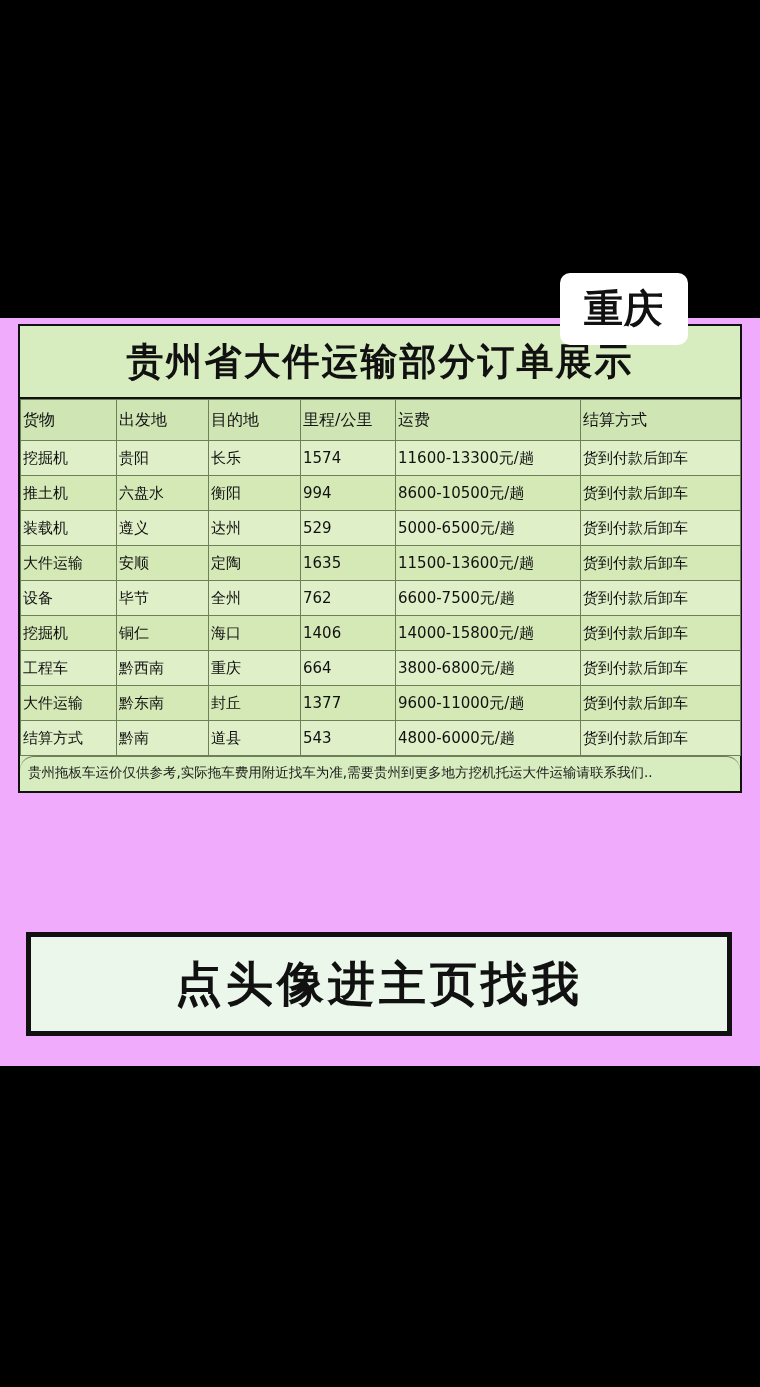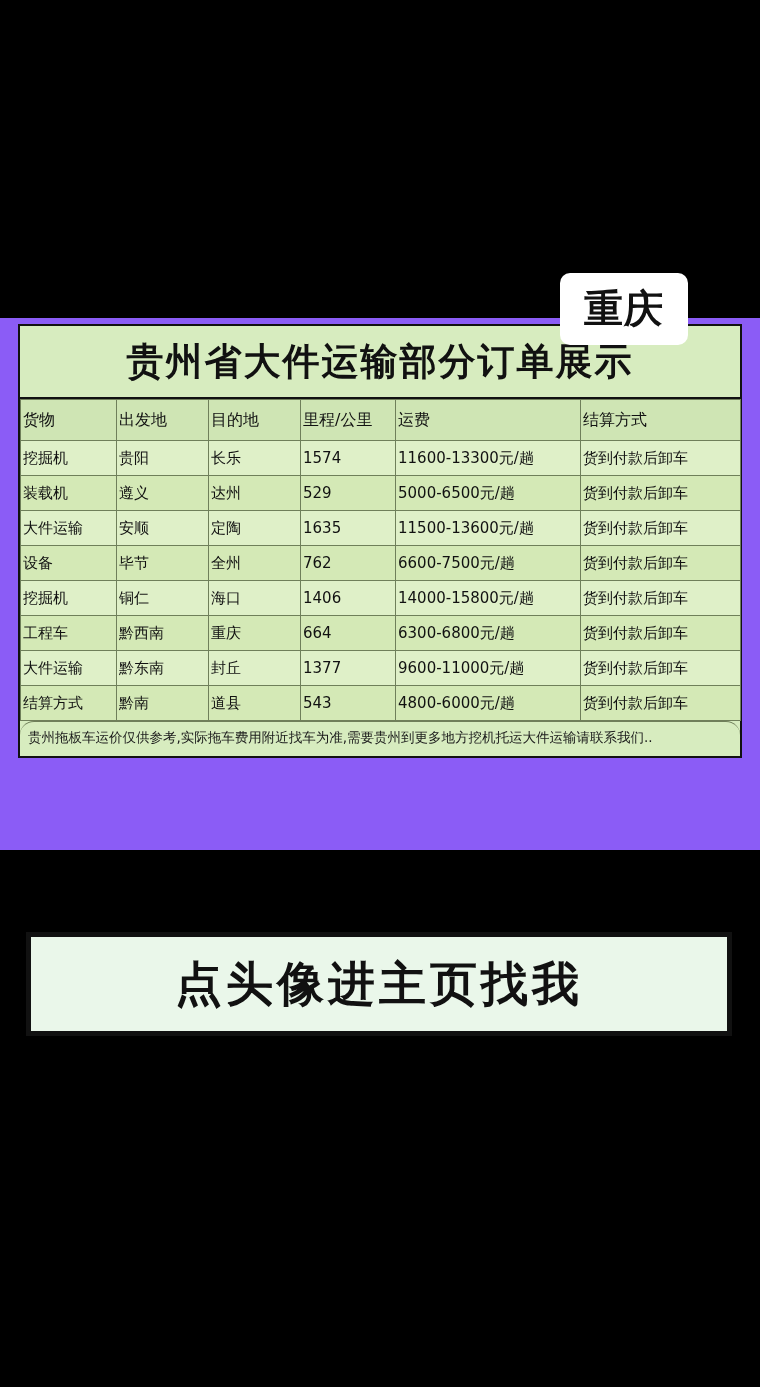--- a/index.html
+++ b/index.html
@@ -36,22 +36,22 @@
     color: #111;
     letter-spacing: 1px;
   }
 
   
   .card {
     position: absolute;
     left: 0;
     top: 318px;
     width: 760px;
-    height: 532px;
-    background: #8b5cf6;
+    height: 748px;
+    background: #f0abfc;
     box-sizing: border-box;
   }
 
   
   .panel {
     position: absolute;
     left: 18px;
     top: 6px;
     width: 724px;
     background: #d7ecbf;
@@ -186,20 +186,28 @@
       <tbody>
         <tr>
           <td>挖掘机</td>
           <td>贵阳</td>
           <td>长乐</td>
           <td>1574</td>
           <td>11600-13300元/趟</td>
           <td>货到付款后卸车</td>
         </tr>
         <tr>
+          <td>推土机</td>
+          <td>六盘水</td>
+          <td>衡阳</td>
+          <td>994</td>
+          <td>8600-10500元/趟</td>
+          <td>货到付款后卸车</td>
+        </tr>
+        <tr>
           <td>装载机</td>
           <td>遵义</td>
           <td>达州</td>
           <td>529</td>
           <td>5000-6500元/趟</td>
           <td>货到付款后卸车</td>
         </tr>
         <tr>
           <td>大件运输</td>
           <td>安顺</td>
@@ -222,21 +230,21 @@
           <td>海口</td>
           <td>1406</td>
           <td>14000-15800元/趟</td>
           <td>货到付款后卸车</td>
         </tr>
         <tr>
           <td>工程车</td>
           <td>黔西南</td>
           <td>重庆</td>
           <td>664</td>
-          <td>6300-6800元/趟</td>
+          <td>3800-6800元/趟</td>
           <td>货到付款后卸车</td>
         </tr>
         <tr>
           <td>大件运输</td>
           <td>黔东南</td>
           <td>封丘</td>
           <td>1377</td>
           <td>9600-11000元/趟</td>
           <td>货到付款后卸车</td>
         </tr>

